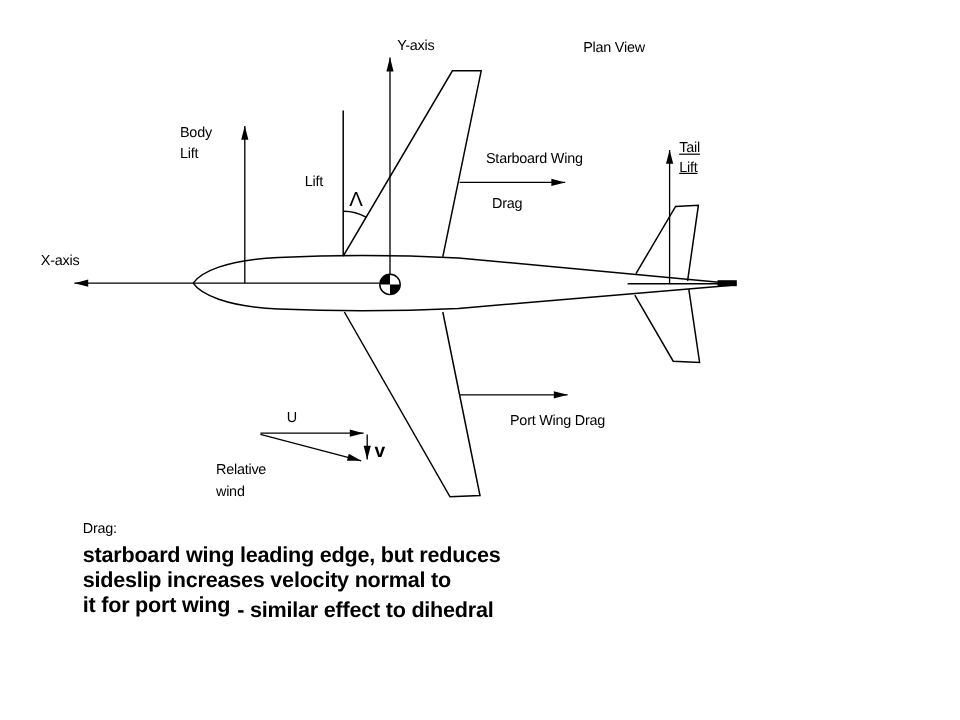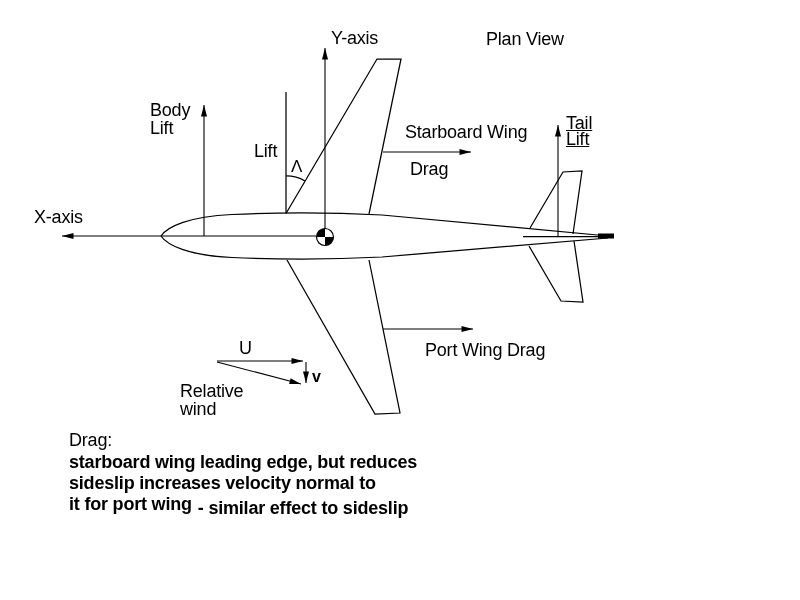--- a/index.html
+++ b/index.html
@@ -1,21 +1,21 @@
 <!DOCTYPE html>
 <html><head>
 <meta charset="utf-8">
 <style>
   html,body{margin:0;padding:0;background:#888;}
   #slide{
     position:relative;width:800px;height:600px;background:#ffffff;
     font-family:"Liberation Sans",sans-serif;color:#000;overflow:hidden;
   }
   .lbl{
-    position:absolute;font-size:18px;line-height:19px;letter-spacing:-0.2px;
+    position:absolute;font-size:12px;line-height:19px;letter-spacing:-0.2px;
     white-space:nowrap;color:#000;
   }
   .lbl .line{display:block;}
   .two{line-height:18px;}
   #tail-lift-label{line-height:16px;text-decoration:underline;}
   #note-body{font-size:18px;line-height:21px;font-weight:700;}
   #note-line3-suffix{position:relative;top:4px;margin-left:6px;display:inline-block;}
   #main-title{font-size:20px;font-weight:700;letter-spacing:0;}
   #v-label{font-weight:700;font-size:16px;}
   svg{position:absolute;left:0;top:0;}
@@ -96,17 +96,17 @@
   <div class="lbl two" id="relative-wind-label" style="left:180px;top:382px">
     <span class="line">Relative</span>
     <span class="line">wind</span>
   </div>
 
   <div class="lbl" id="note-heading" style="left:69px;top:431px">Drag:</div>
 
   <div class="lbl" id="note-body" style="left:69px;top:452px">
     <span class="line">starboard wing leading edge, but reduces</span>
     <span class="line">sideslip increases velocity normal to</span>
-    <span class="line"><span>it for port wing</span><span id="note-line3-suffix">- similar effect to sideslip</span></span>
+    <span class="line"><span>it for port wing</span><span id="note-line3-suffix">- similar effect to dihedral</span></span>
   </div>
 
 
 </div>
 
 </body></html>

